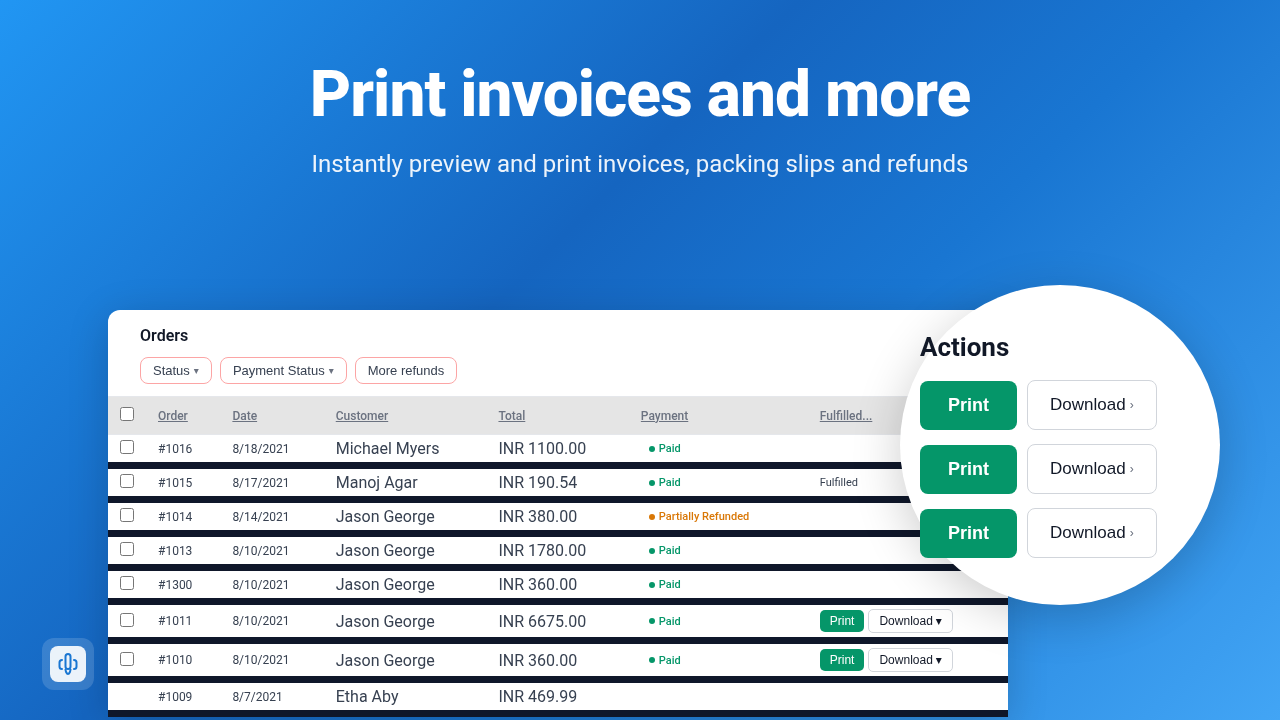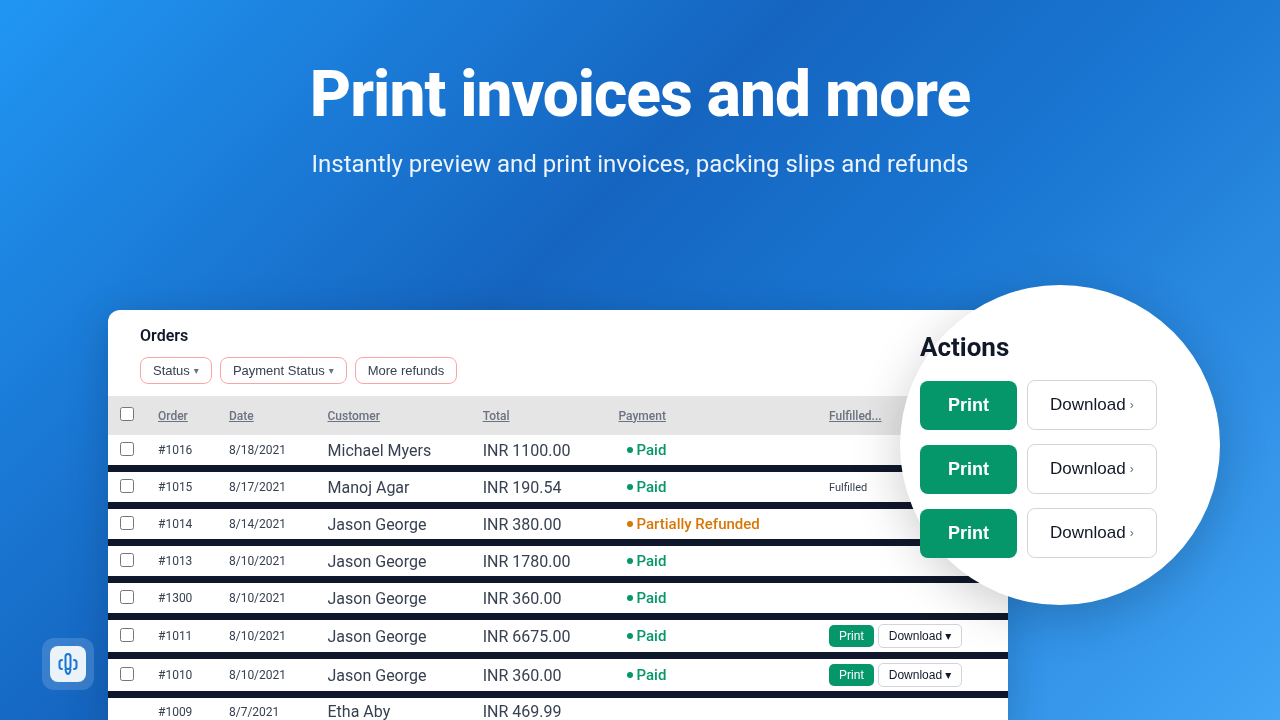--- a/index.html
+++ b/index.html
@@ -109,21 +109,21 @@
     .date-cell { color: #9ca3af; font-size: 12px; }
     .customer-cell { color: #374151; font-size: 16px; }
     .total-cell { font-size: 16px; }
 
     .badge {
       display: inline-flex;
       align-items: center;
       gap: 4px;
       padding: 2px 8px;
       border-radius: 12px;
-      font-size: 15px;
+      font-size: 11px;
       font-weight: 500;
     }
     .badge-dot {
       width: 6px; height: 6px;
       border-radius: 50%;
       display: inline-block;
     }
     .badge-paid { color: #059669; background: transparent; }
     .badge-paid .badge-dot { background: #059669; }
     .badge-partial { color: #d97706; background: transparent; }

